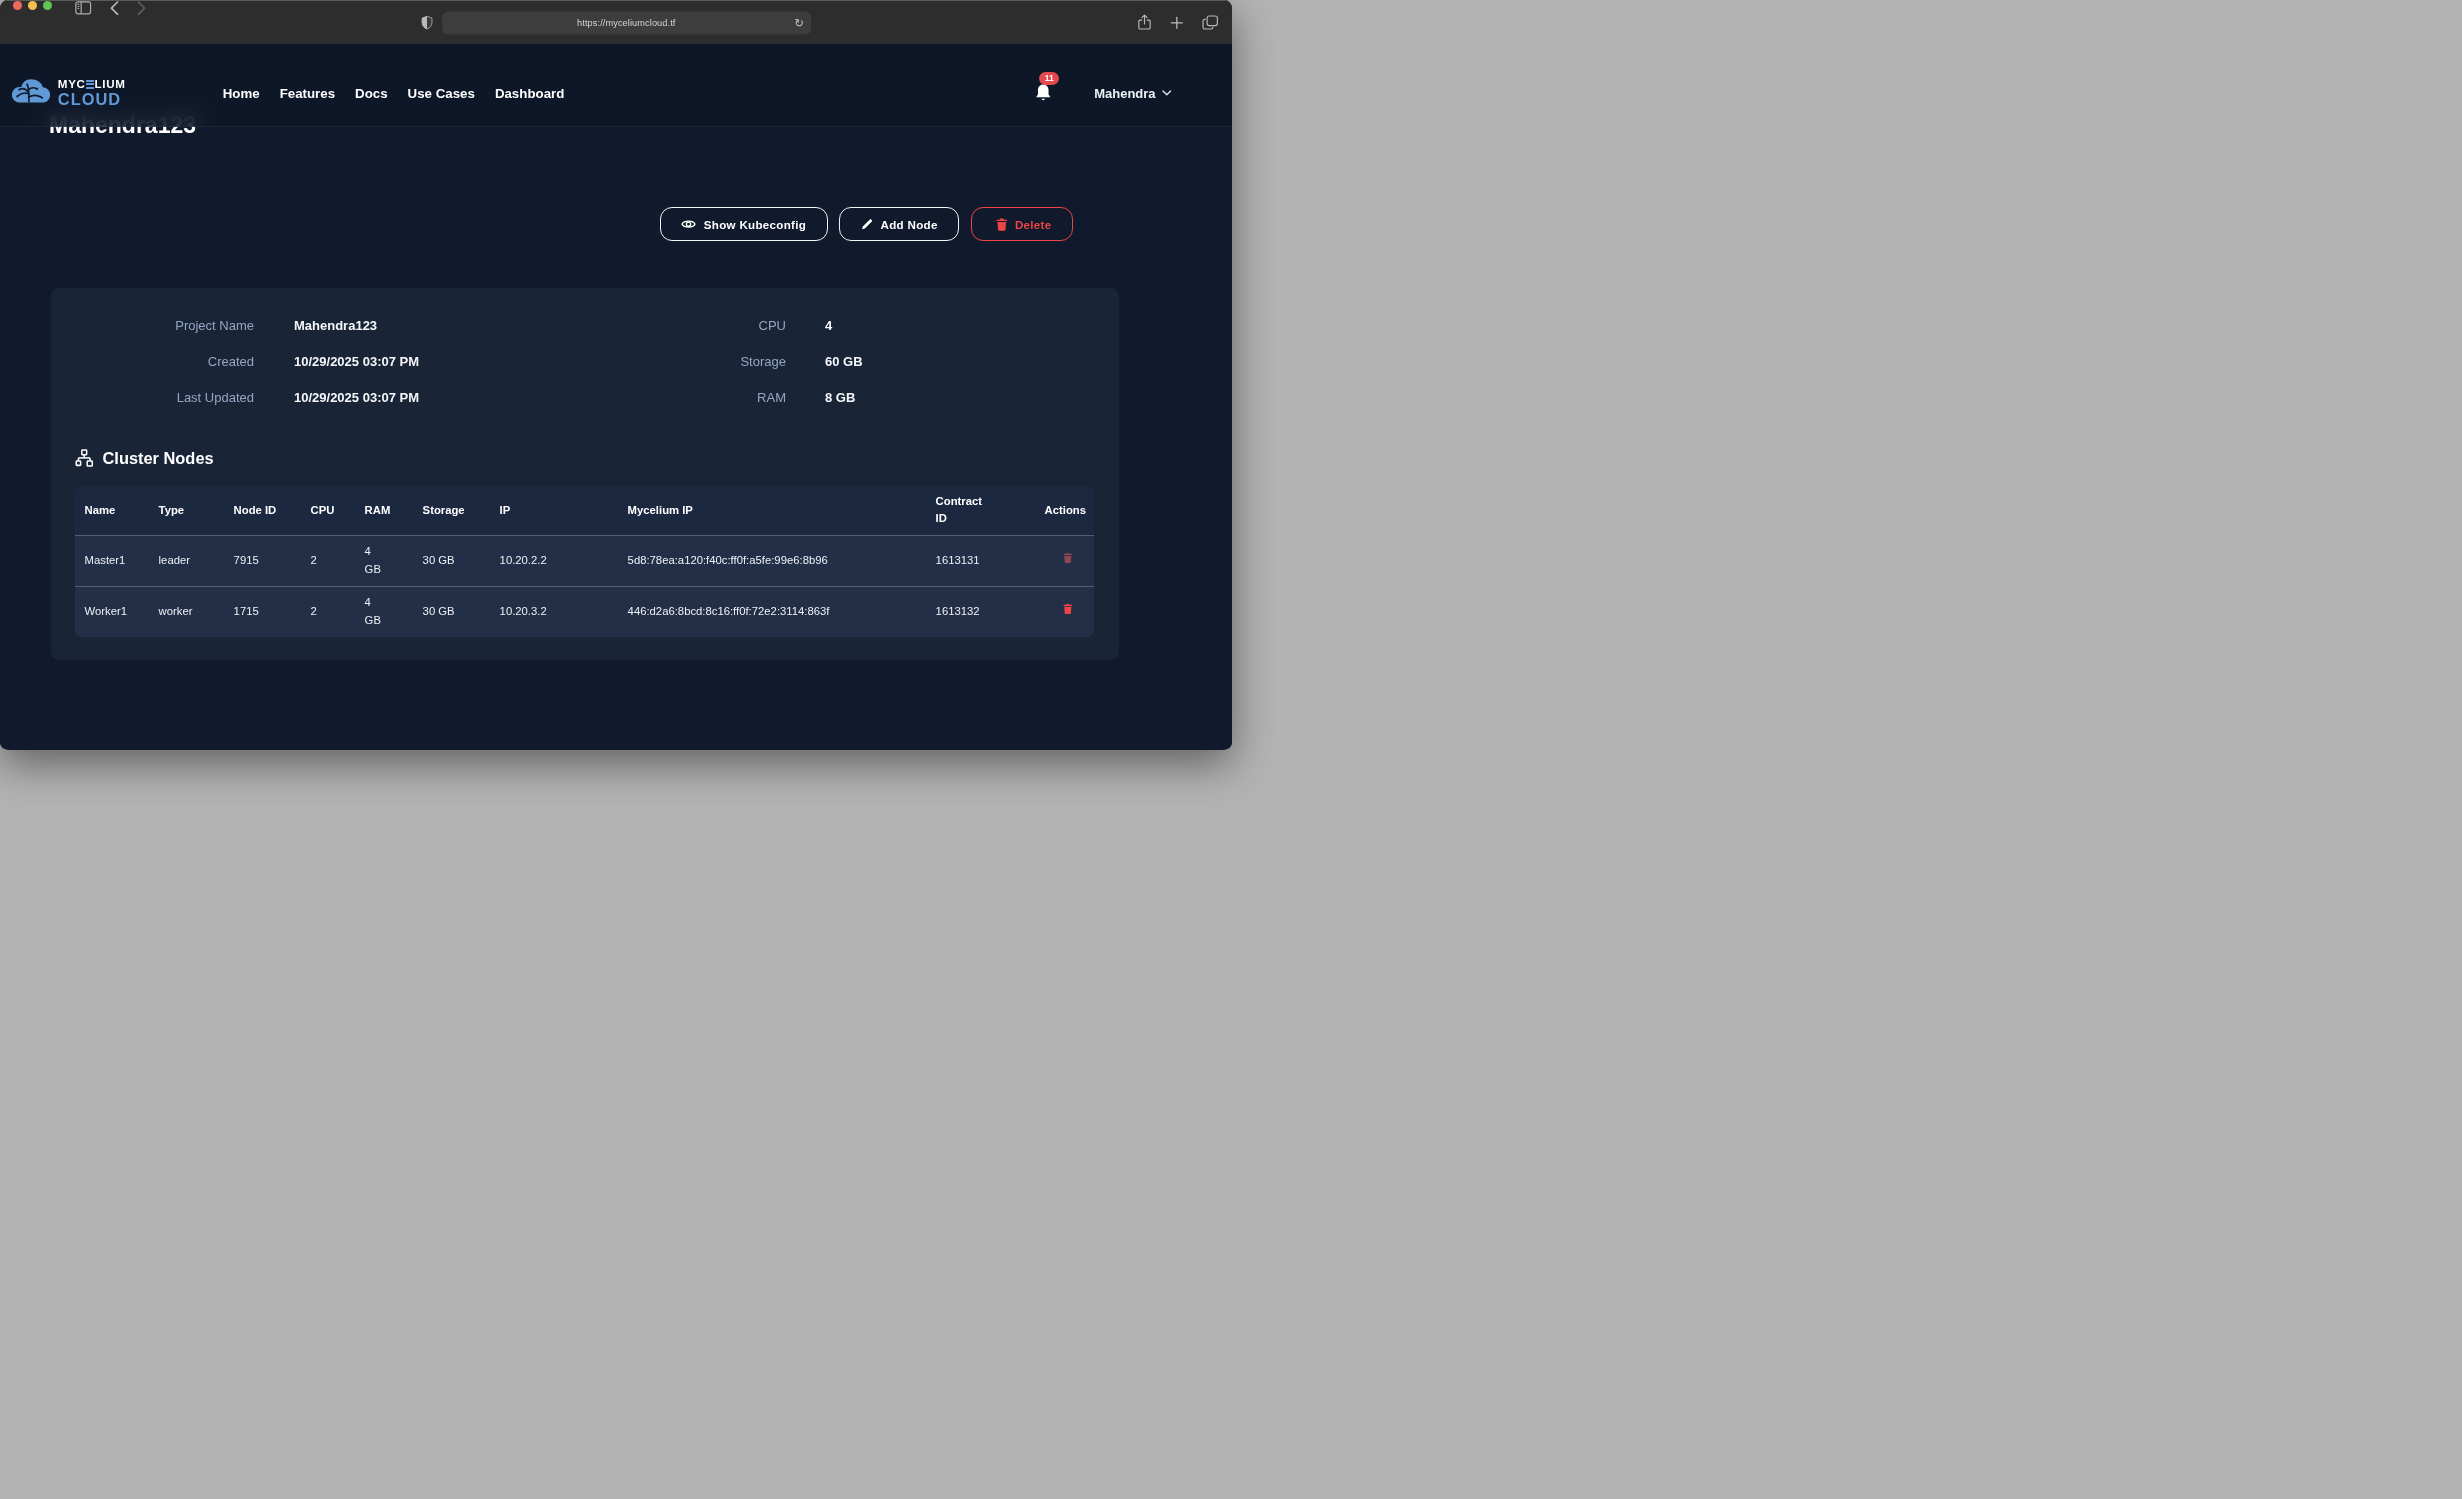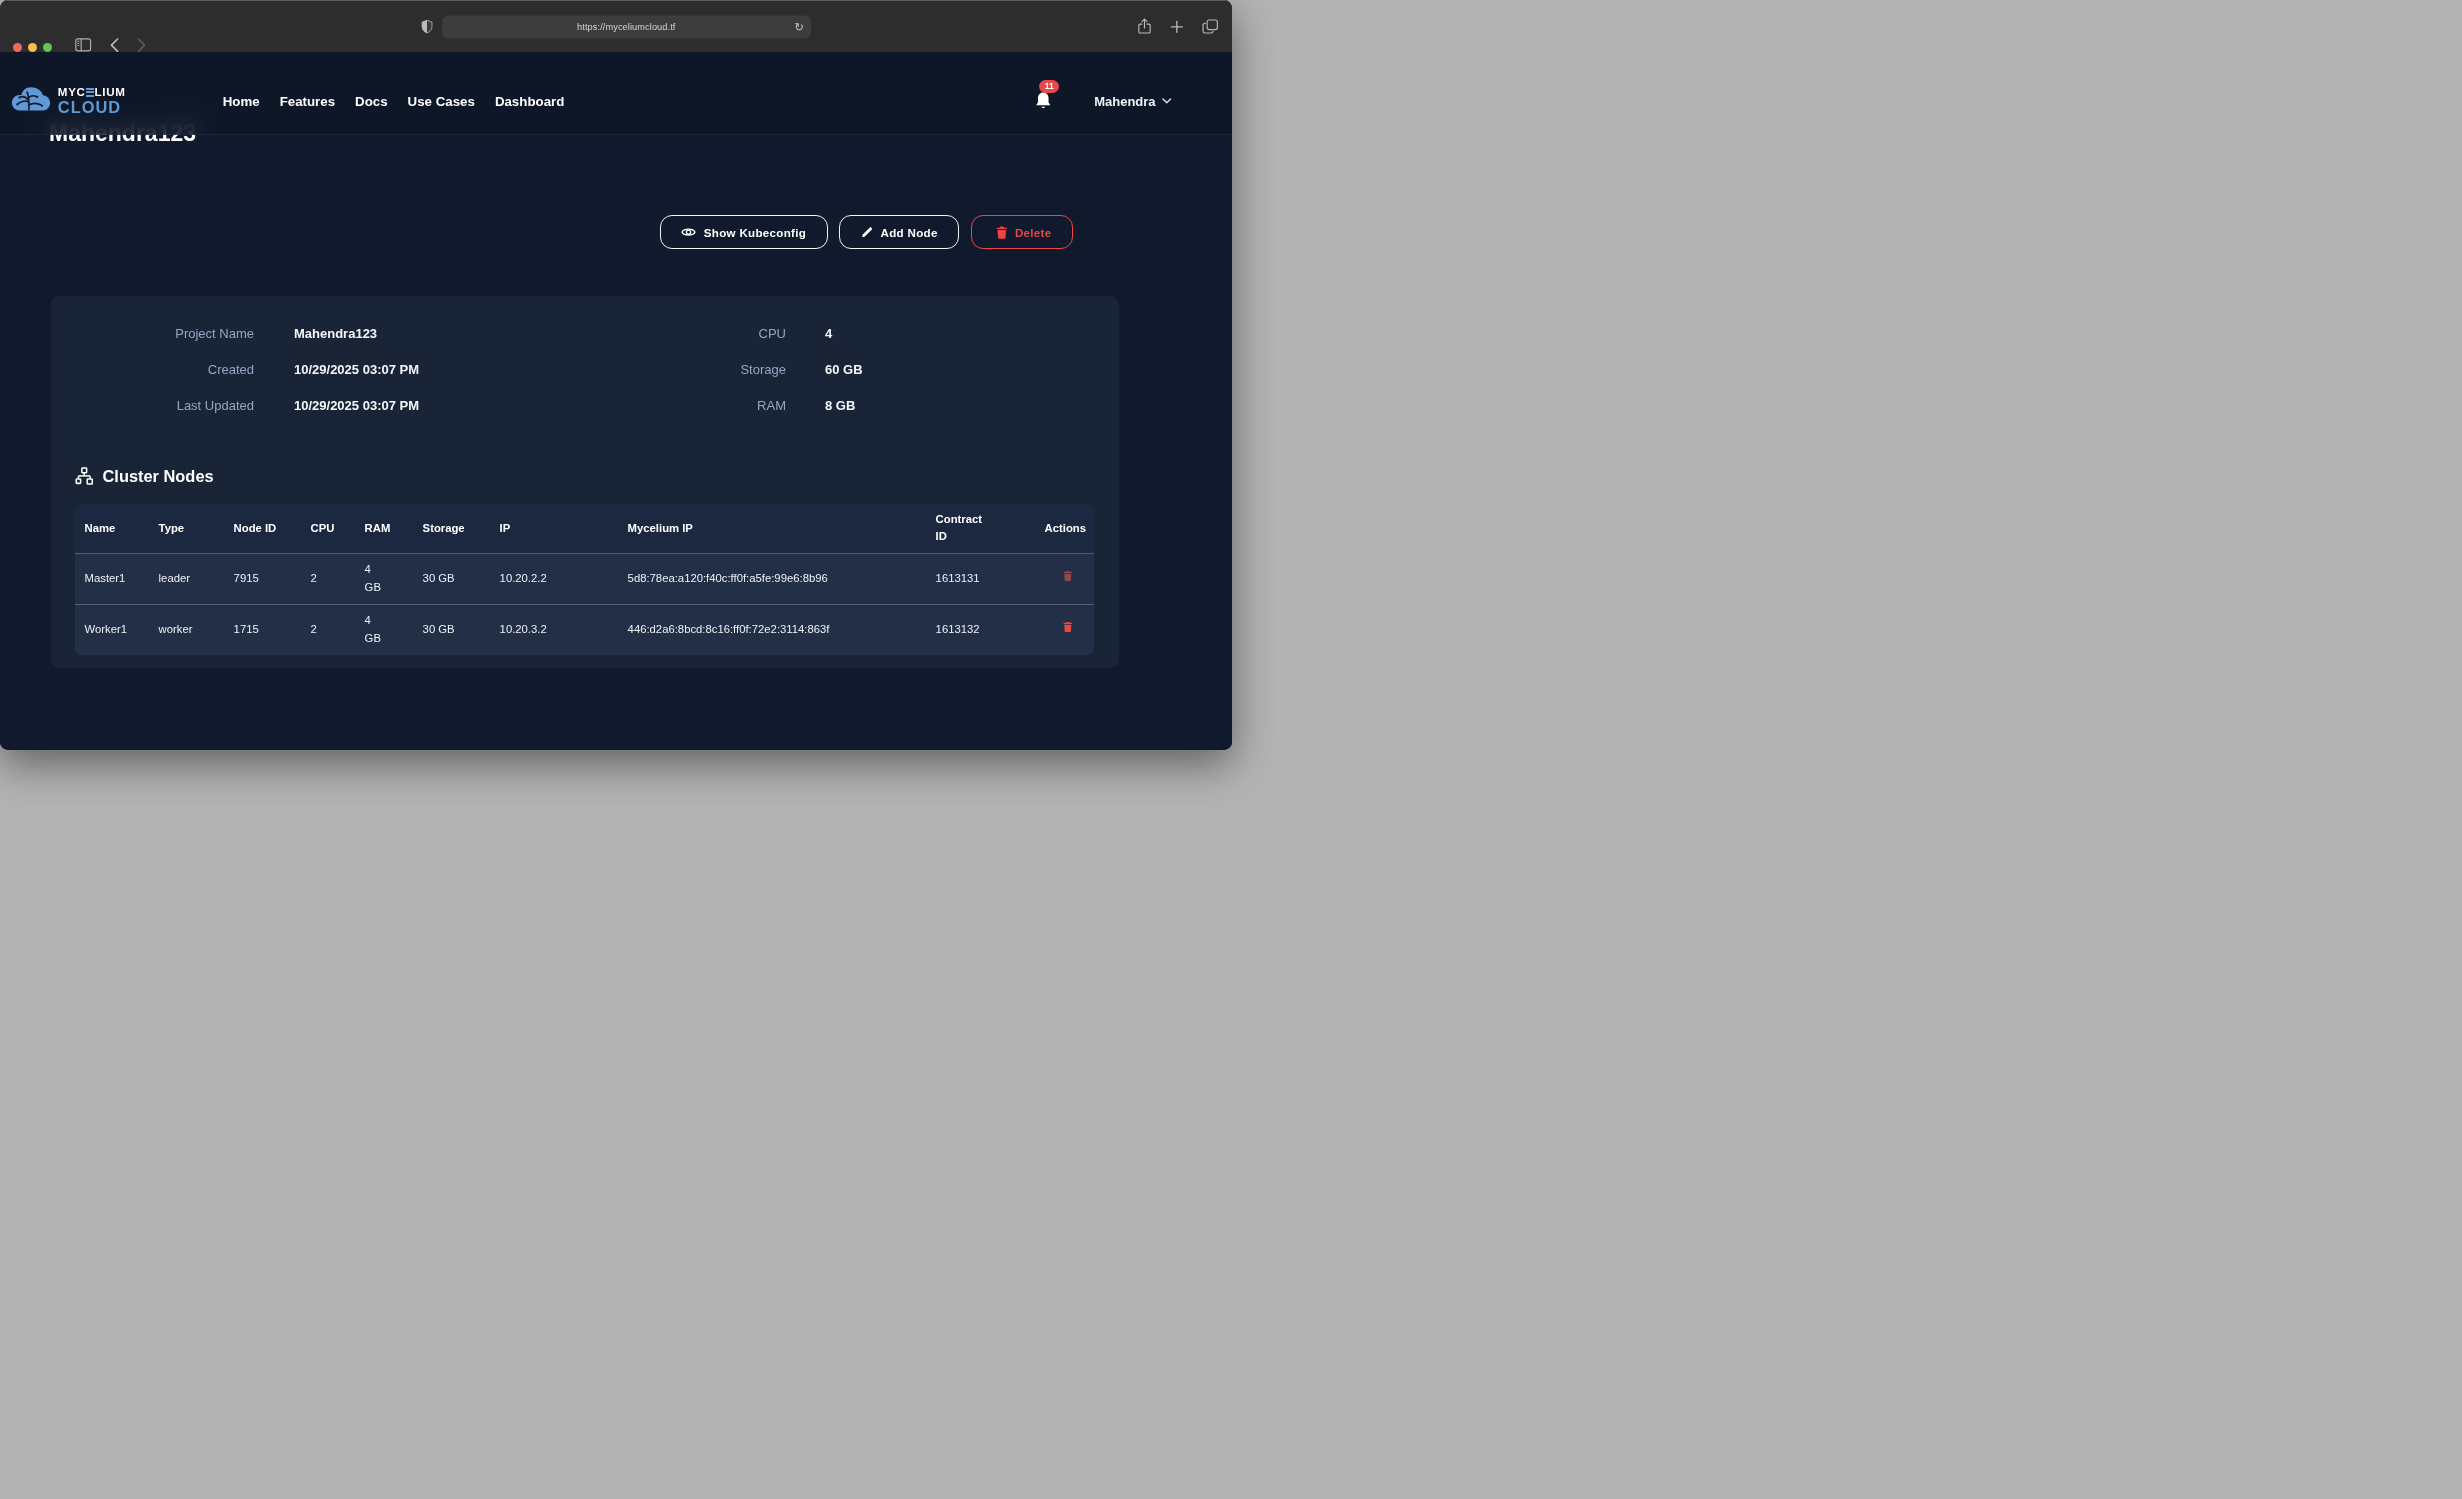--- a/index.html
+++ b/index.html
@@ -8,23 +8,23 @@
 
   
   .window {
     position:absolute; left:0; top:0; width:1232px; height:750px;
     border-radius:8.2px; overflow:hidden; background:#101a2c;
     box-shadow:0 13.7px 41px rgba(0,0,0,.45);
   }
 
   
   .chrome {
-    position:relative; height:52px; background:#2d2d2d;
+    position:relative; height:44px; background:#2d2d2d;
     border-top:0.7px solid #5a5a5a;
-    display:flex; align-items:flex-end;
+    display:flex; align-items:flex-start;
   }
   .traffic { display:flex; gap:6.2px; margin-left:13px; }
   .light { width:9px; height:9px; border-radius:50%; }
   .chrome-icon { display:flex; align-items:center; justify-content:center; cursor:default; }
   .sidebar-toggle { margin-left:23px; }
   .nav-chev { margin-left:18px; }
   .url-group {
     position:absolute; left:50%; top:50%; transform:translate(-50%,-50%);
     display:flex; align-items:center; gap:9px;
   }
@@ -83,21 +83,21 @@
     margin:47px 0 0 51px; width:1068px; height:372px;
     background:#1a2437; border-radius:8.2px; padding:19px 24px 0 24px;
   }
   .details-grid {
     display:grid; grid-template-columns:179px 40px 277px 215px 39px auto;
     grid-auto-rows:36px; align-items:center;
   }
   .dlabel { color:#93a6c2; font-size:13px; font-weight:500; text-align:right; }
   .dvalue { color:#f5f7fa; font-size:13px; font-weight:600; }
 
-  .section-head { display:flex; align-items:center; gap:9px; margin-top:44px; }
+  .section-head { display:flex; align-items:center; gap:9px; margin-top:34px; }
   .section-title { color:#fff; font-size:16.4px; font-weight:700; }
 
   table.nodes { width:912px; margin-top:18px; border-collapse:collapse; table-layout:fixed;
     border-radius:6.8px; overflow:hidden; }
   .nodes thead tr { background:#1c2740; height:49px; }
   .nodes th { color:#fff; font-size:11.3px; font-weight:700; text-align:left;
     padding-left:9.6px; line-height:1.55; }
   .nodes th .wrap-narrow { display:inline-block; max-width:49px; }
   .nodes tbody tr { background:#232f47; height:51px; border-top:0.7px solid rgba(148,163,184,.42); }
   .nodes td { color:#eef2f7; font-size:11.3px; font-weight:400; padding-left:9.6px; line-height:1.55; }

